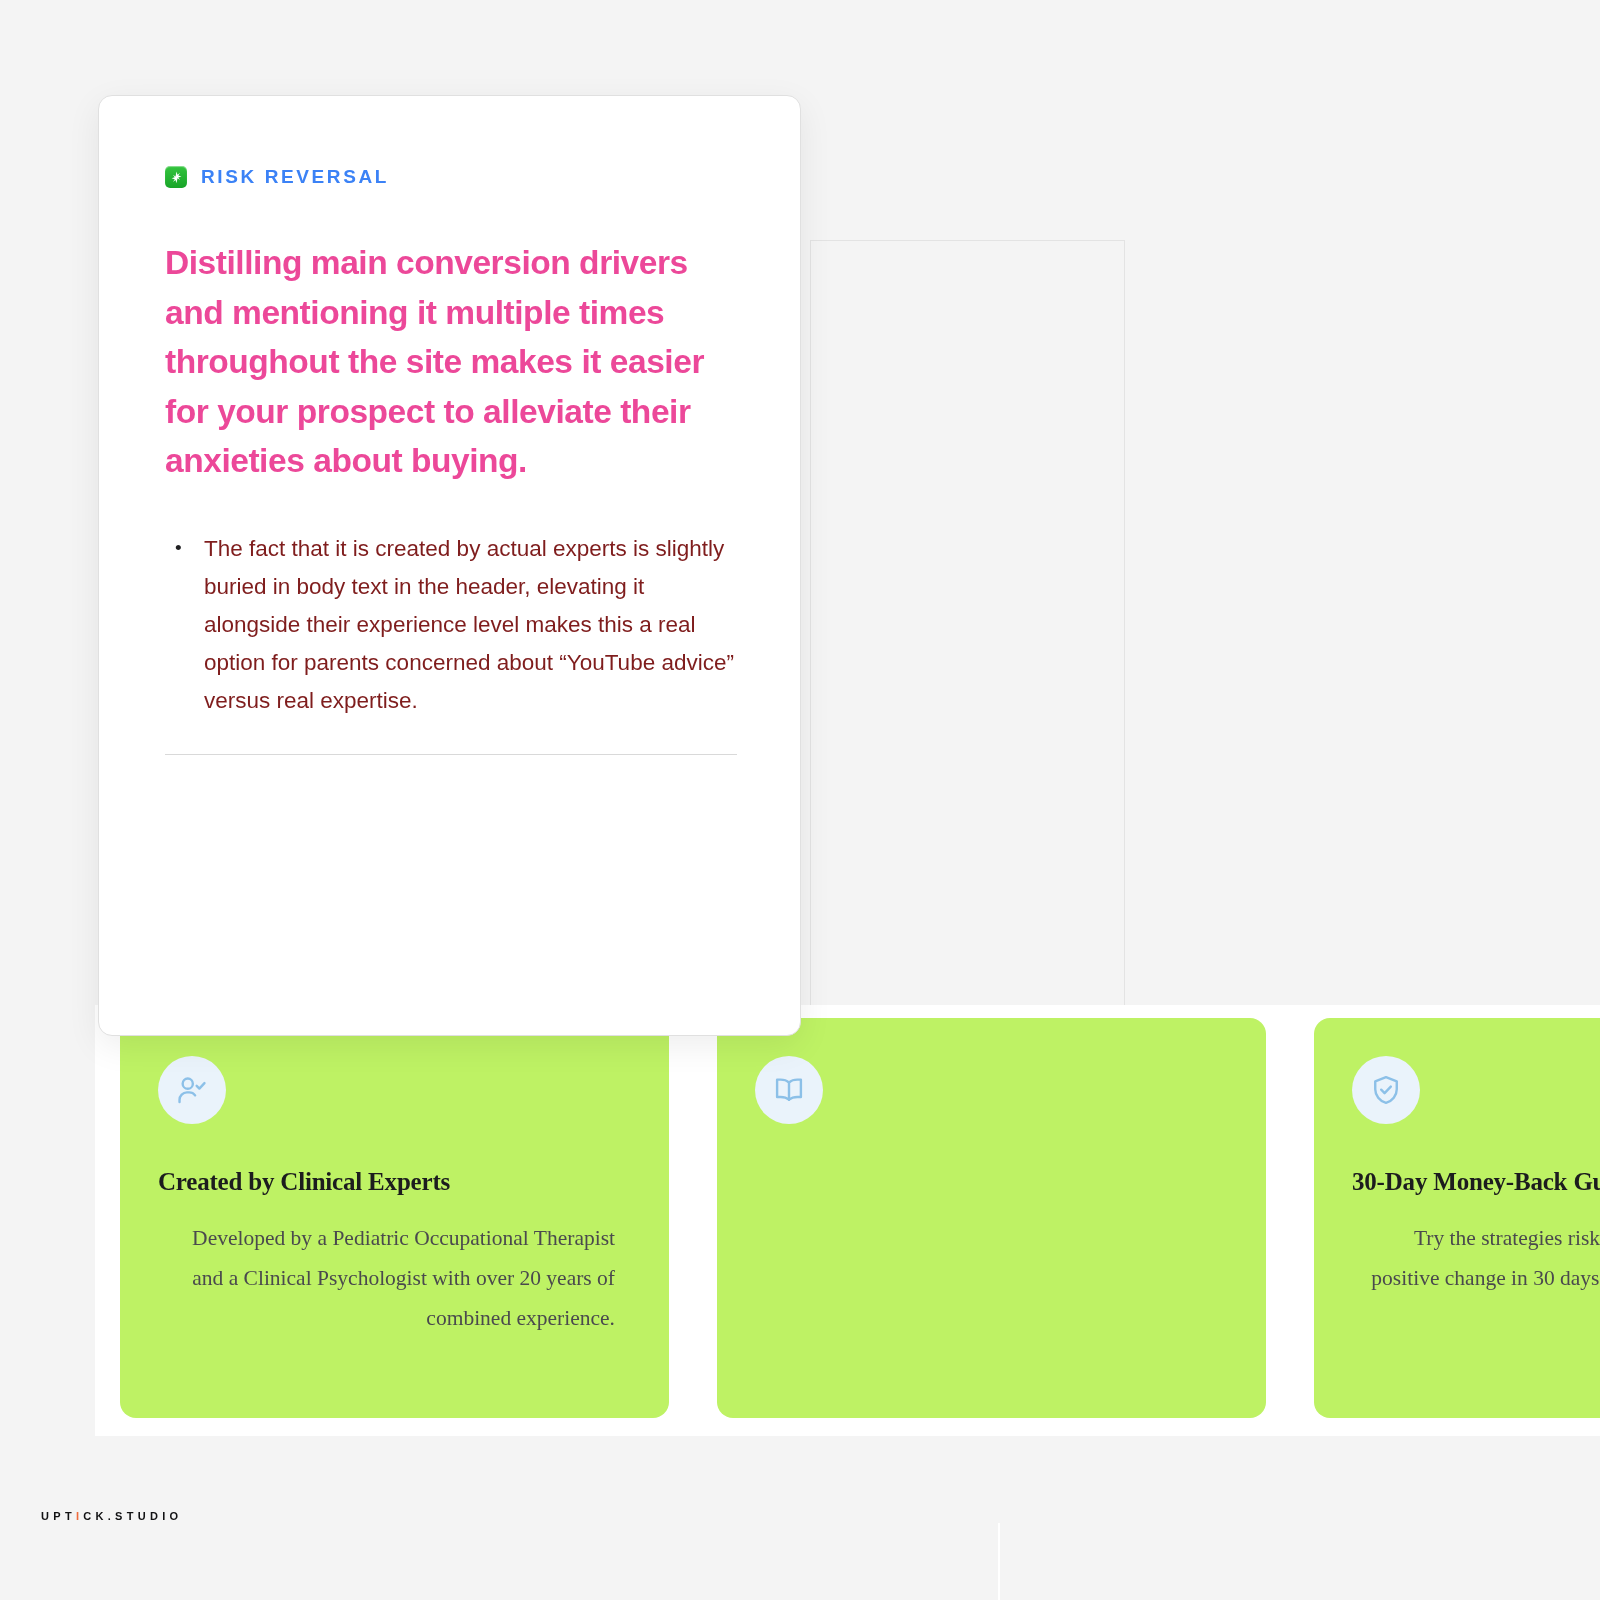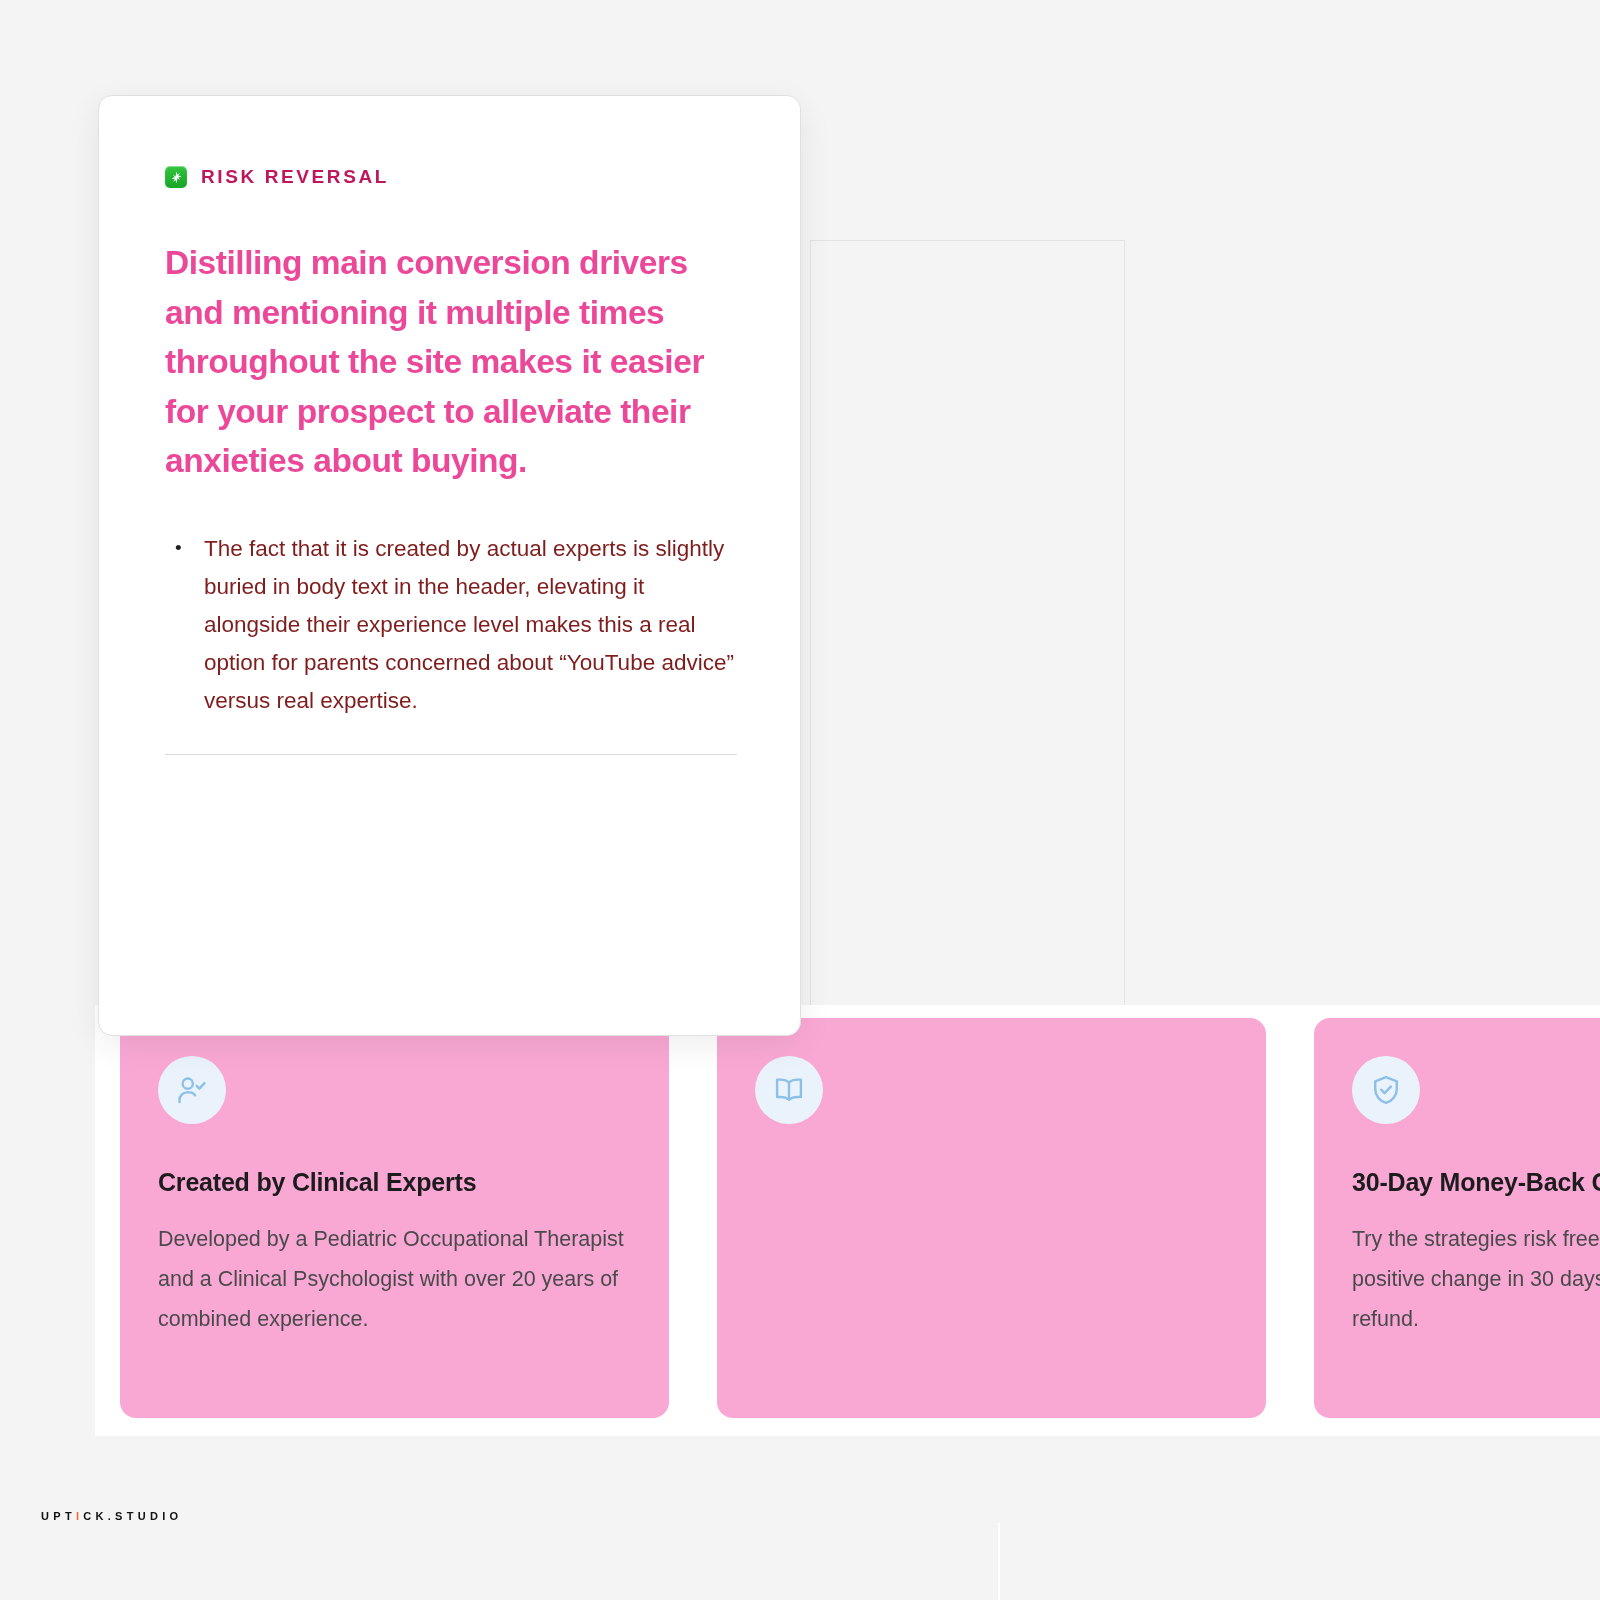--- a/index.html
+++ b/index.html
@@ -54,24 +54,25 @@
     left: 120px;
     top: 1018px;
     width: 1520px;
     height: 400px;
     display: flex;
     gap: 48px;
   }
   .feature-card {
     width: 549px;
     flex: 0 0 549px;
-    background: #f9a8d4;
+    background: #bef264;
     border-radius: 16px;
     padding: 38px 38px 44px 38px;
     box-sizing: border-box;
+    font-family: Liberation Serif, serif;
   }
   .icon-badge {
     width: 68px;
     height: 68px;
     border-radius: 50%;
     background: #eaf3fb;
     display: flex;
     align-items: center;
     justify-content: center;
     margin-bottom: 44px;
@@ -86,21 +87,22 @@
     font-weight: 700;
     color: #1c1c1e;
     letter-spacing: -0.2px;
     margin: 0 0 22px 0;
     white-space: nowrap;
   }
   .card-body {
     font-size: 21.5px;
     line-height: 40px;
     color: #4a4a4d;
-    margin: 0;
+    margin: 16px;
+    text-align: right;
   }
 
   
   .annotation-card {
     position: absolute;
     left: 98px;
     top: 95px;
     width: 703px;
     height: 941px;
     background: #ffffff;
@@ -126,21 +128,21 @@
     align-items: center;
     justify-content: center;
     flex: 0 0 22px;
     box-shadow: inset 0 1px 1px rgba(255,255,255,0.45);
   }
   .eyebrow-badge svg { width: 15px; height: 15px; display: block; }
   .eyebrow-label {
     font-size: 19px;
     font-weight: 700;
     letter-spacing: 2.6px;
-    color: #be185d;
+    color: #3b82f6;
     text-transform: uppercase;
   }
   .annotation-heading {
     font-size: 33.5px;
     line-height: 49.5px;
     font-weight: 700;
     color: #ec4899;
     letter-spacing: -0.45px;
     margin: 0 0 44px 0;
   }

